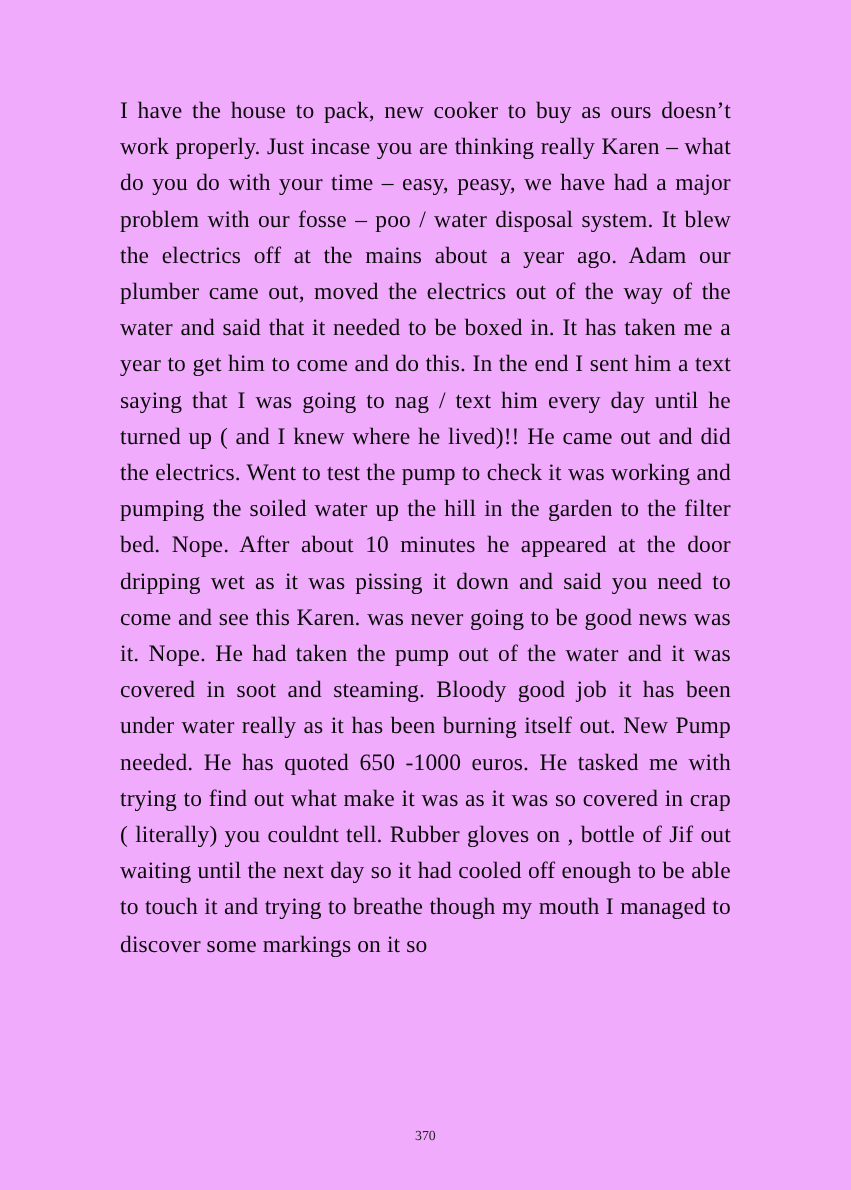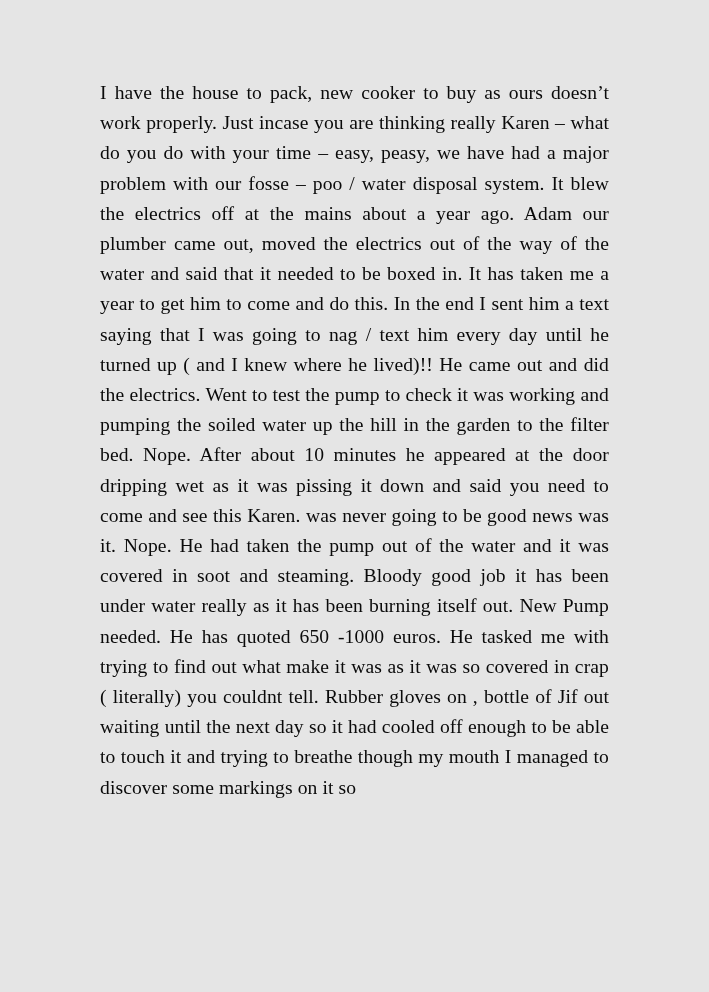--- a/index.html
+++ b/index.html
@@ -14,21 +14,21 @@
     color: #000000;
     position: relative;
     overflow: hidden;
   }
   .page {
     position: absolute;
     left: 0;
     top: 0;
     width: 709px;
     height: 992px;
-    background: #e5e5e5;
+    background: #f0abfc;
   }
   .text-block {
     position: absolute;
     left: 100px;
     top: 78px;
     width: 509px;
     font-size: 19.6px;
     line-height: 30.2px;
     text-align: justify;
     text-justify: inter-word;
@@ -50,13 +50,14 @@
     color: #222222;
   }
 </style>
 </head>
 <body>
 
 <div class="page">
   <div class="text-block">
     <p>I have the house to pack, new cooker to buy as ours doesn’t work properly. Just incase you are thinking really Karen – what do you do with your time – easy, peasy, we have had a major problem with our fosse – poo / water disposal system. It blew the electrics off at the mains about a year ago. Adam our plumber came out, moved the electrics out of the way of the water and said that it needed to be boxed in. It has taken me a year to get him to come and do this. In the end I sent him a text saying that I was going to nag / text him every day until he turned up ( and I knew where he lived)!! He came out and did the electrics. Went to test the pump to check it was working and pumping the soiled water up the hill in the garden to the filter bed. Nope. After about 10 minutes he appeared at the door dripping wet as it was pissing it down and said you need to come and see this Karen. was never going to be good news was it. Nope. He had taken the pump out of the water and it was covered in soot and steaming. Bloody good job it has been under water really as it has been burning itself out. New Pump needed. He has quoted 650 -1000 euros. He tasked me with trying to find out what make it was as it was so covered in crap ( literally) you couldnt tell. Rubber gloves on , bottle of Jif out waiting until the next day so it had cooled off enough to be able to touch it and trying to breathe though my mouth I managed to discover some markings on it so</p>
   </div>
+  <div class="page-number">370</div>
 </div>
 
 </body></html>

